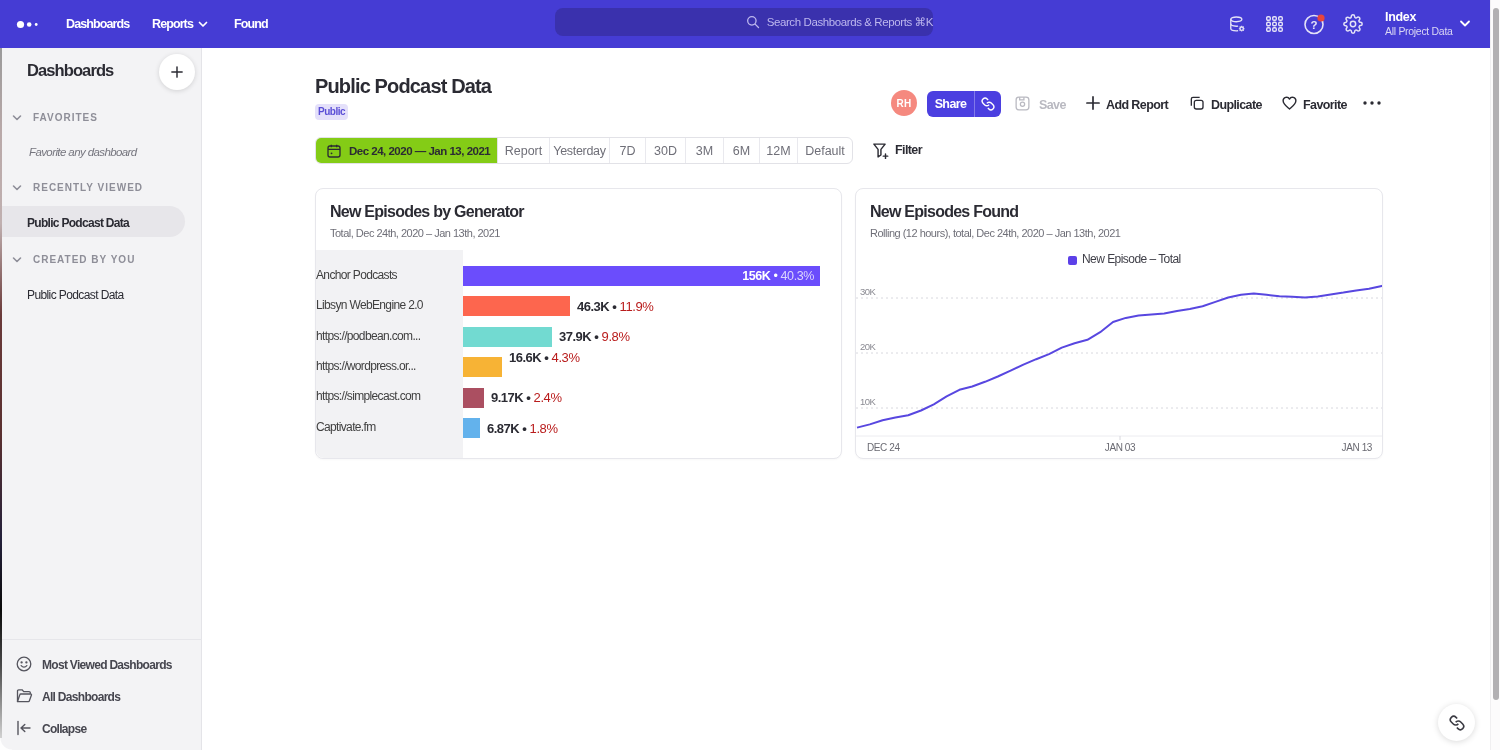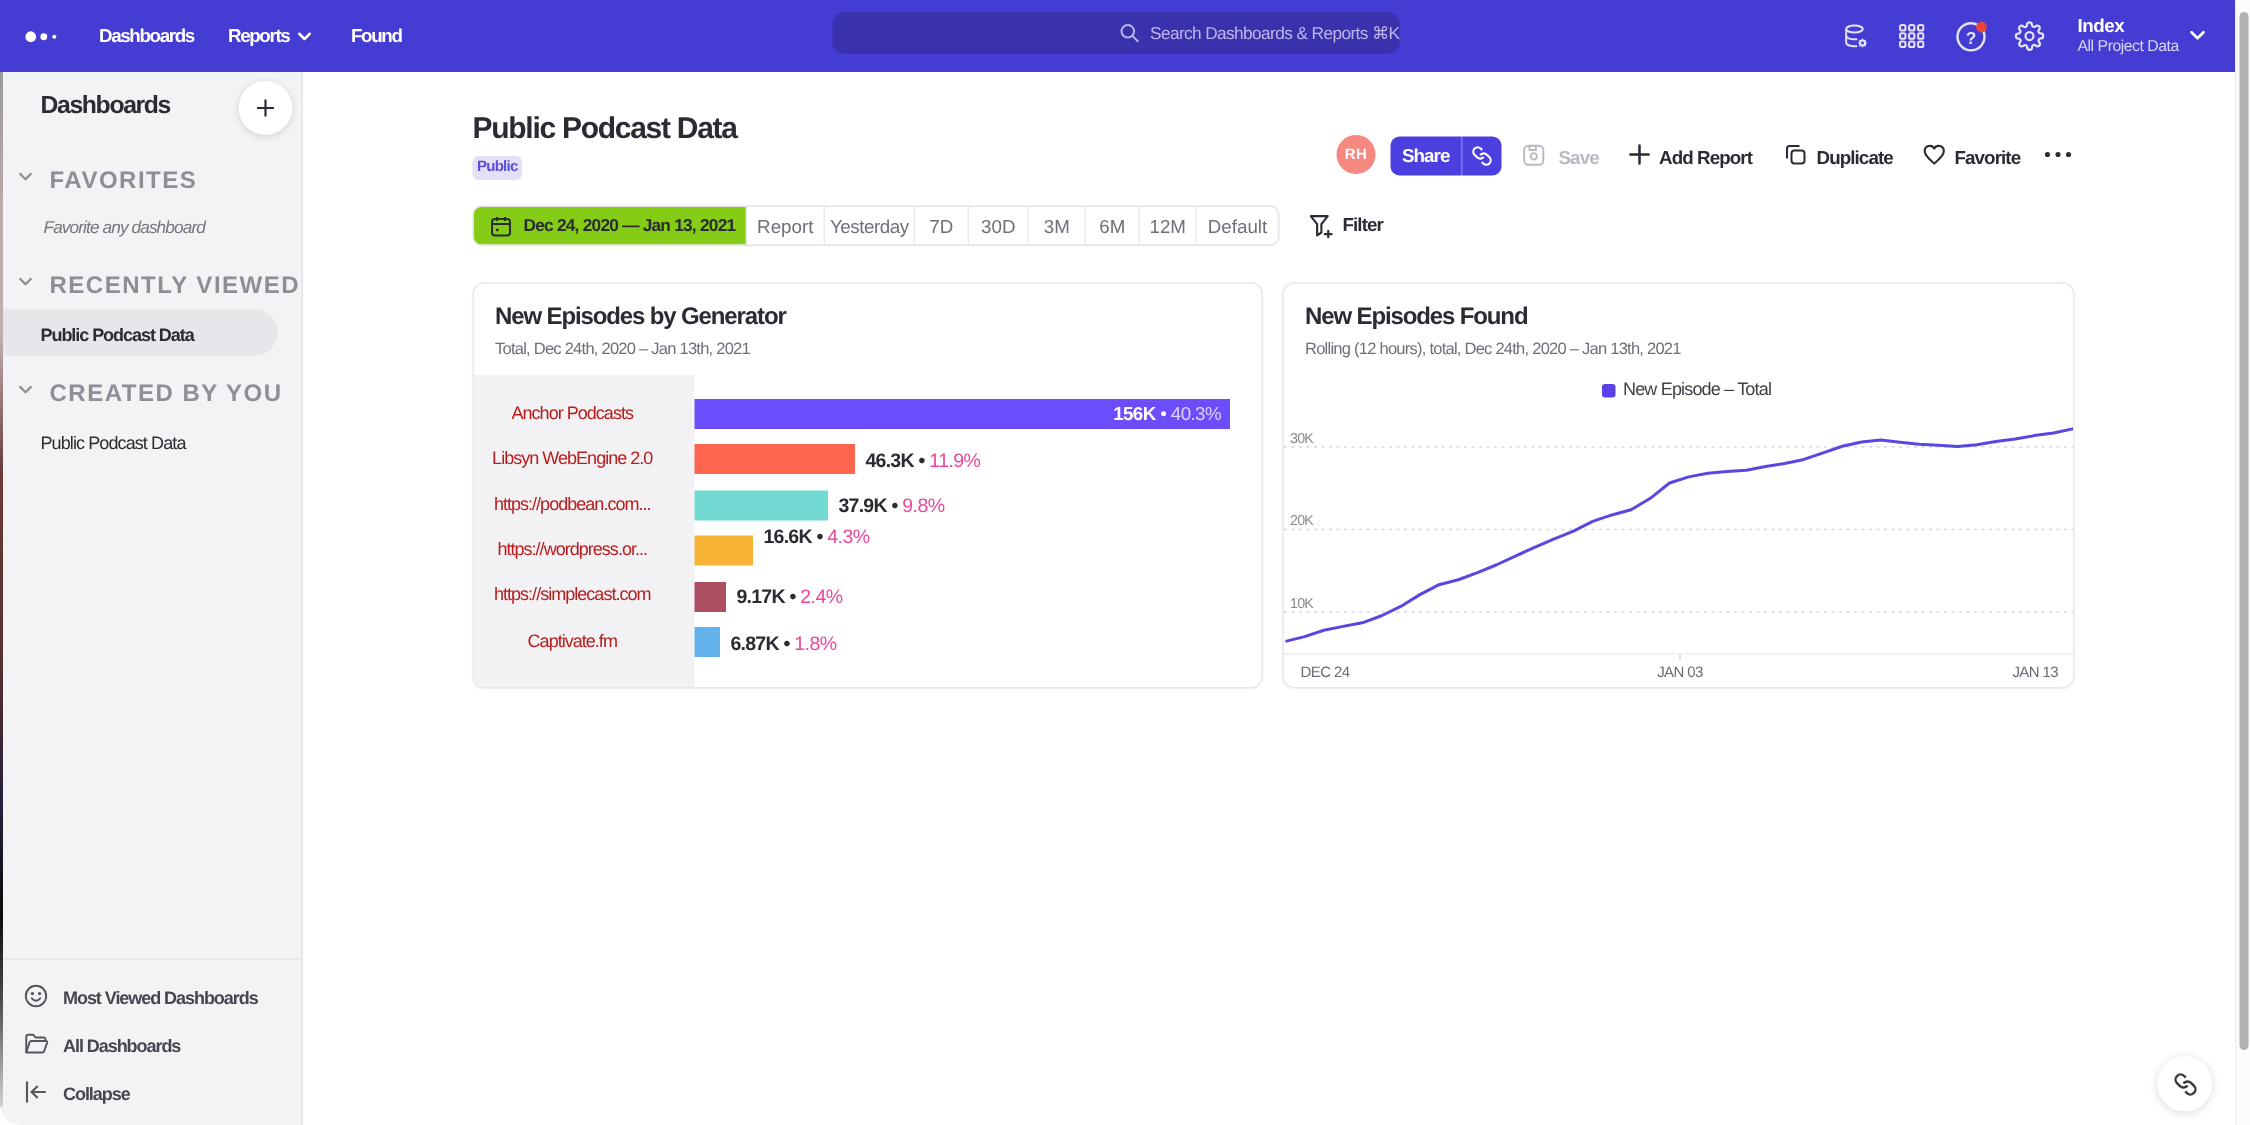--- a/index.html
+++ b/index.html
@@ -10,38 +10,38 @@
   
   #topbar { position:absolute; left:0; top:0; width:1490px; height:48px; background:#453CD4; }
   .nav { color:#fff; font-size:12.5px; font-weight:600; letter-spacing:-0.9px; }
   #search { position:absolute; left:555px; top:8px; width:378px; height:28px;
     background:#3A31AD; border-radius:8px; color:#BDB7EE; font-size:11.5px; letter-spacing:-0.4px;
     display:flex; align-items:center; justify-content:flex-end; }
 
   
   #sidebar { position:absolute; left:0; top:48px; width:202px; height:702px;
     background:#F3F3F5; border-right:1px solid #E4E4E8; }
-  .sechead { position:absolute; left:33px; font-size:16px; font-weight:700;
+  .sechead { position:absolute; left:33px; font-size:10px; font-weight:700;
     letter-spacing:1.0px; color:#8E8E98; }
   .chev { position:absolute; left:12px; width:10px; height:10px; }
   .sideitem { font-size:12px; font-weight:600; letter-spacing:-0.7px; color:#46464F; }
 
   
   #main { position:absolute; left:203px; top:48px; width:1287px; height:702px; background:#fff; }
   .btnlab { font-size:12.5px; font-weight:600; letter-spacing:-0.6px; color:#2B2B33; }
 
   .card { position:absolute; top:140px; height:271px; background:#fff;
     border:1px solid #E7E7EC; border-radius:8px; box-shadow:0 1px 2px rgba(0,0,0,0.03); }
   .ctitle { font-size:16px; font-weight:700; color:#2B2B33; letter-spacing:-0.75px; }
   .csub  { font-size:11px; color:#6F6F78; letter-spacing:-0.5px; }
-  .blab { position:absolute; left:0; width:131px; text-align:center; font-size:12px;
-    letter-spacing:-0.65px; color:#b91c1c; }
+  .blab { position:absolute; left:0; width:131px; text-align:left; font-size:12px;
+    letter-spacing:-0.65px; color:#404040; }
   .bval { position:absolute; font-size:13px; color:#2B2B33; letter-spacing:-0.4px; white-space:nowrap; }
   .bval b { letter-spacing:-0.5px; }
-  .bval span { color:#ec4899; }
+  .bval span { color:#b91c1c; }
 </style>
 </head>
 <body>
 
 <div id="topbar">
   <svg class="abs" style="left:16px;top:20px" width="26" height="9" viewBox="0 0 26 9">
     <circle cx="4.5" cy="4.5" r="3.6" fill="#fff"></circle>
     <circle cx="13.2" cy="4.5" r="2.3" fill="#fff"></circle>
     <circle cx="20.2" cy="4.5" r="1.4" fill="#fff"></circle>
   </svg>

